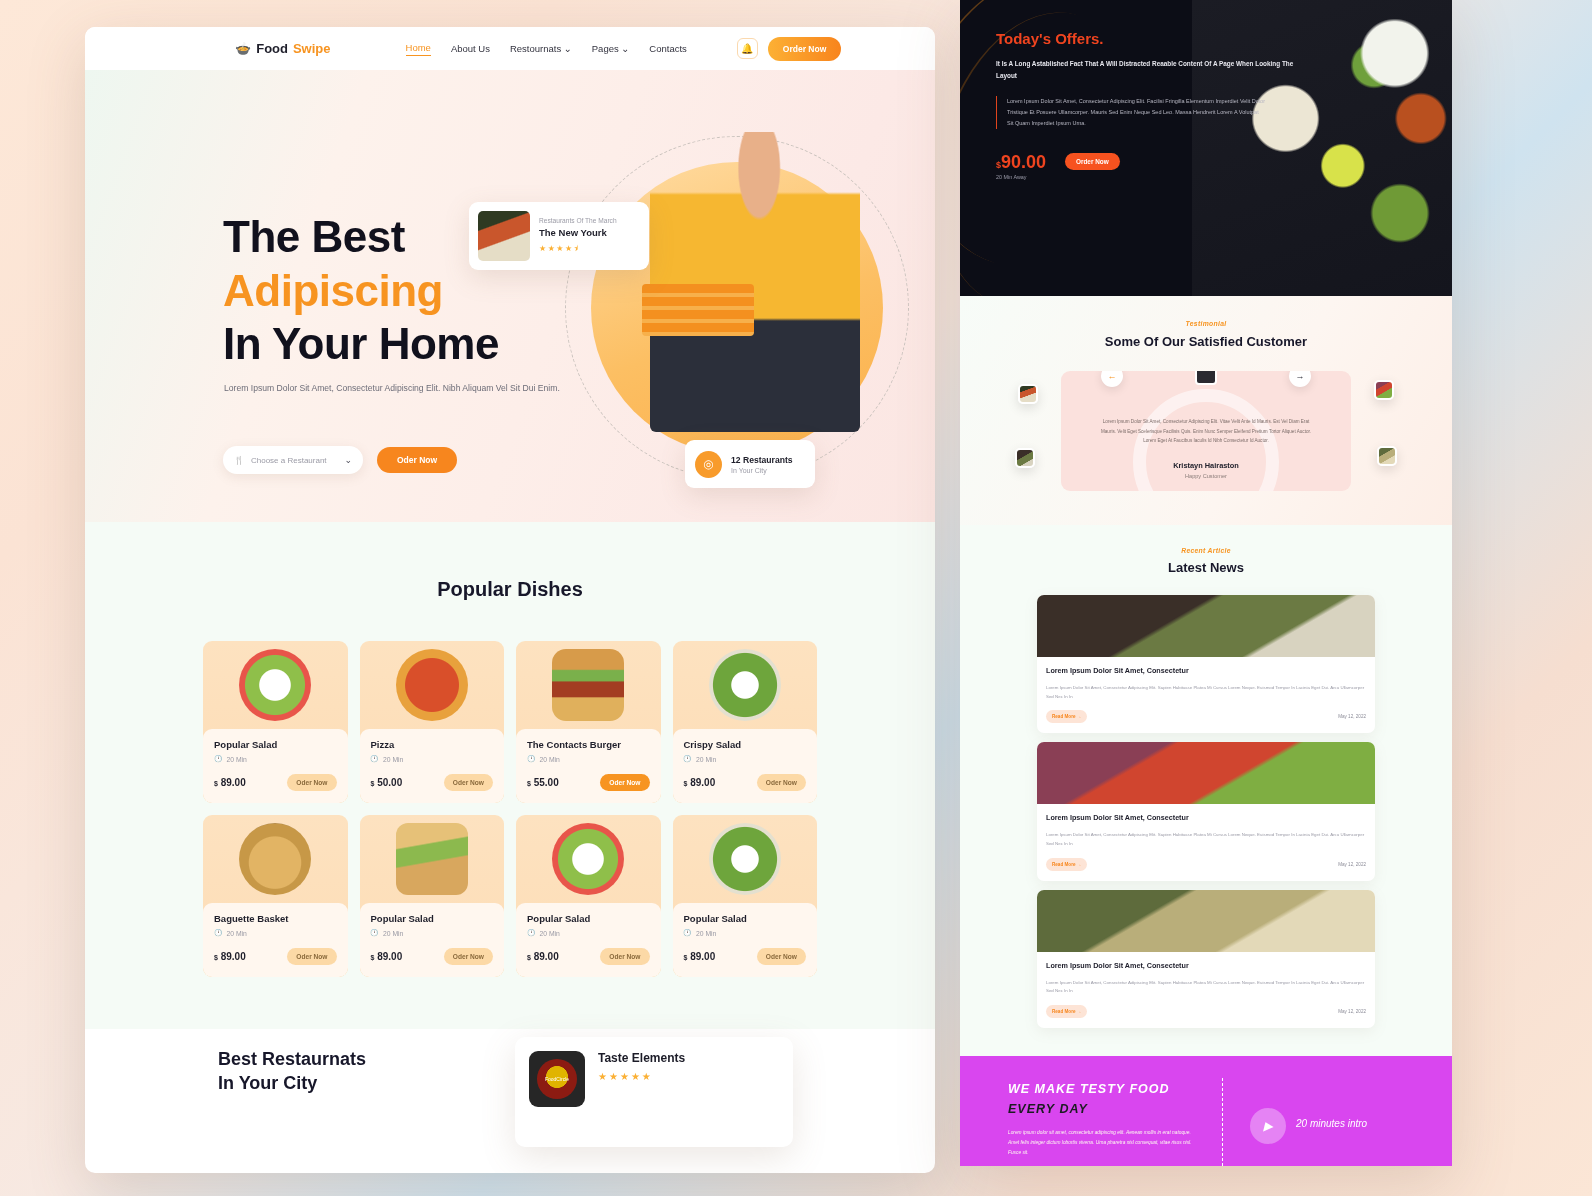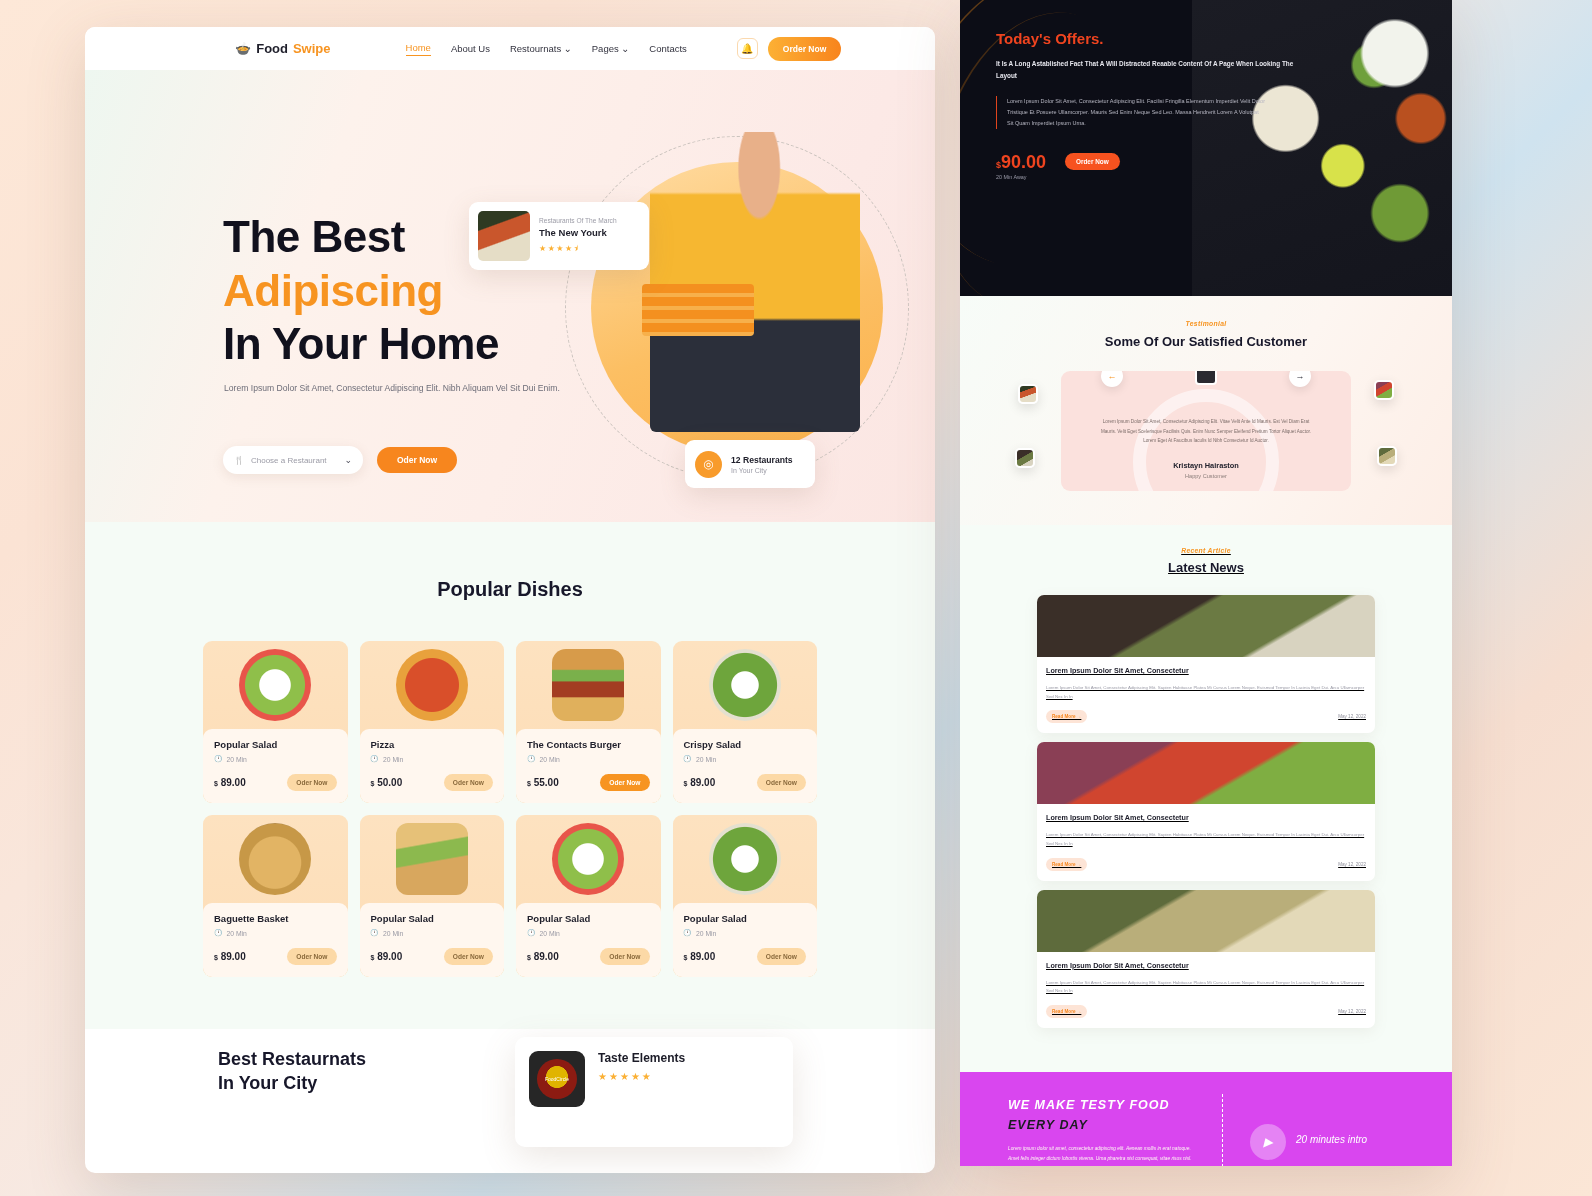--- a/index.html
+++ b/index.html
@@ -139,21 +139,21 @@
   .testi-card .ring{ position:absolute;left:50%;top:18px;transform:translateX(-50%);width:146px;height:146px;border-radius:50%;border:13px solid rgba(255,255,255,.55);}
   .avatar-main{ position:absolute;left:50%;top:-12px;transform:translateX(-50%);width:22px;height:26px;border-radius:4px;background:#2a2a30;border:2px solid #fff;}
   .arrow{ position:absolute;top:-6px;width:22px;height:22px;border-radius:50%;background:#fff;display:flex;align-items:center;justify-content:center;font-size:9px;box-shadow:0 3px 10px rgba(0,0,0,.10);cursor:pointer;}
   .arrow.l{ left:40px;color:#f79421;}
   .arrow.r{ right:40px;color:#2b2b36;}
   .testi-text{ position:absolute;left:34px;right:34px;top:46px;font-size:4.6px;line-height:2.1;color:#7d6d6a;text-align:center;}
   .testi-name{ position:absolute;left:0;right:0;top:90px;text-align:center;font-size:7.4px;font-weight:bold;color:#22222d;}
   .testi-role{ position:absolute;left:0;right:0;top:102px;text-align:center;font-size:5.6px;color:#8b7d7a;}
   .float-av{ position:absolute;width:20px;height:20px;border-radius:5px;border:2px solid #fff;box-shadow:0 4px 12px rgba(0,0,0,.12);}
 
-  .news{ background:#f6fcf7; padding:22px 0 44px;text-decoration:underline;}
+  .news{ background:#f6fcf7; padding:22px 0 28px;}
   .news .eyebrow{ font-size:6.8px;}
   .news .sec-title{ font-size:13px;margin-top:6px;}
   .news-grid{ width:338px;margin:20px auto 0;display:grid;grid-template-columns:repeat(1,1fr);gap:9px;}
   .news-card{ background:#fff;border-radius:7px;overflow:hidden;box-shadow:0 4px 14px rgba(150,130,120,.10);}
   .news-card .nimg{ height:62px;}
   .news-card .nbody{ padding:9px 9px 10px;}
   .news-card h4{ font-size:7.2px;line-height:1.5;color:#1d1d2a;font-weight:bold;}
   .news-card p{ font-size:4.4px;line-height:2.0;color:#9a9aa6;margin-top:7px;}
   .news-card .nfoot{ display:flex;align-items:center;justify-content:space-between;margin-top:9px;}
   .read{ font-size:4.6px;color:#f7861e;background:#fde4d6;border:none;border-radius:9px;padding:4px 6px;font-weight:bold;cursor:pointer;}

